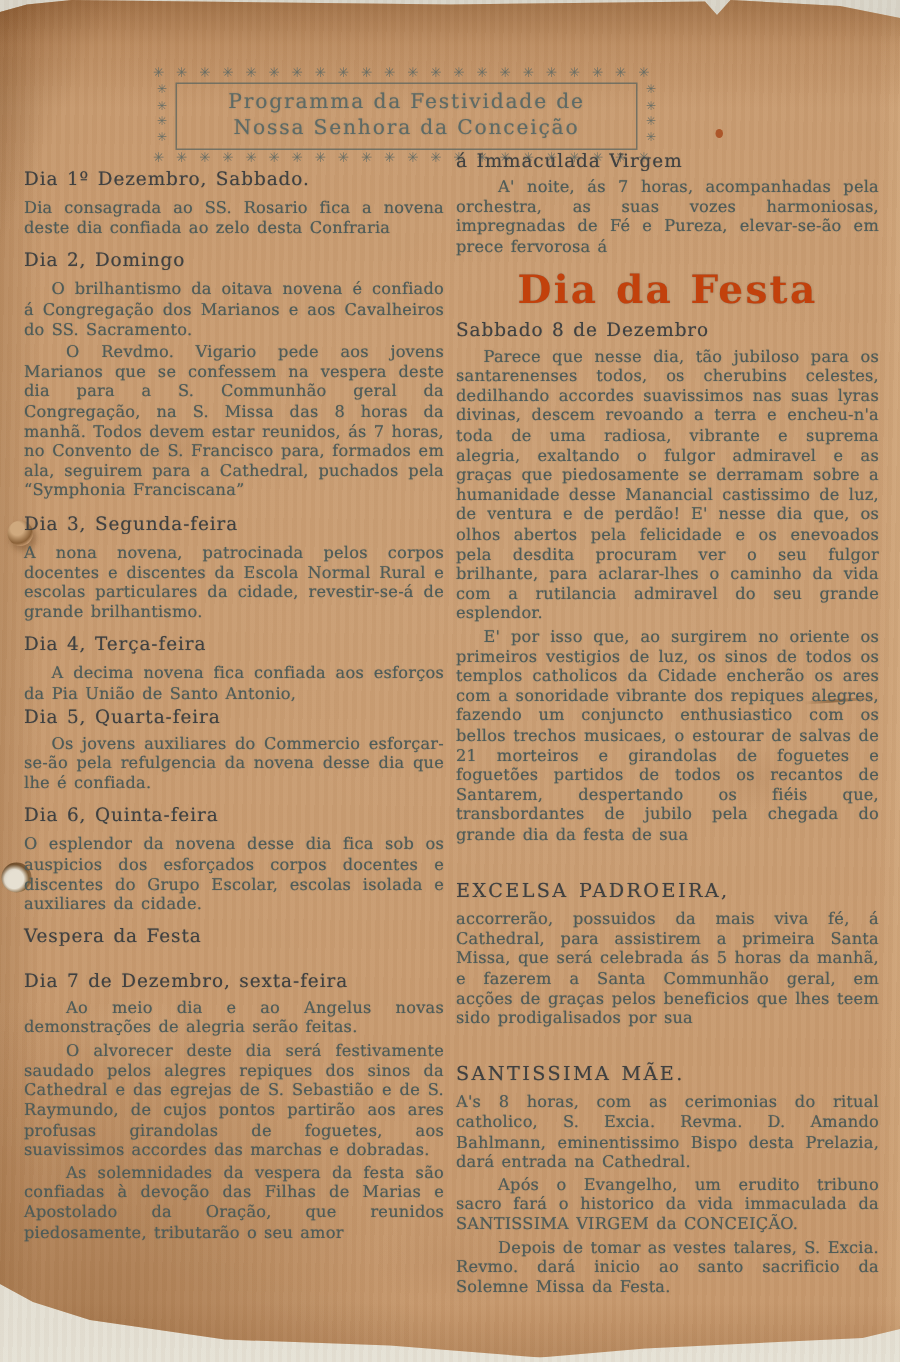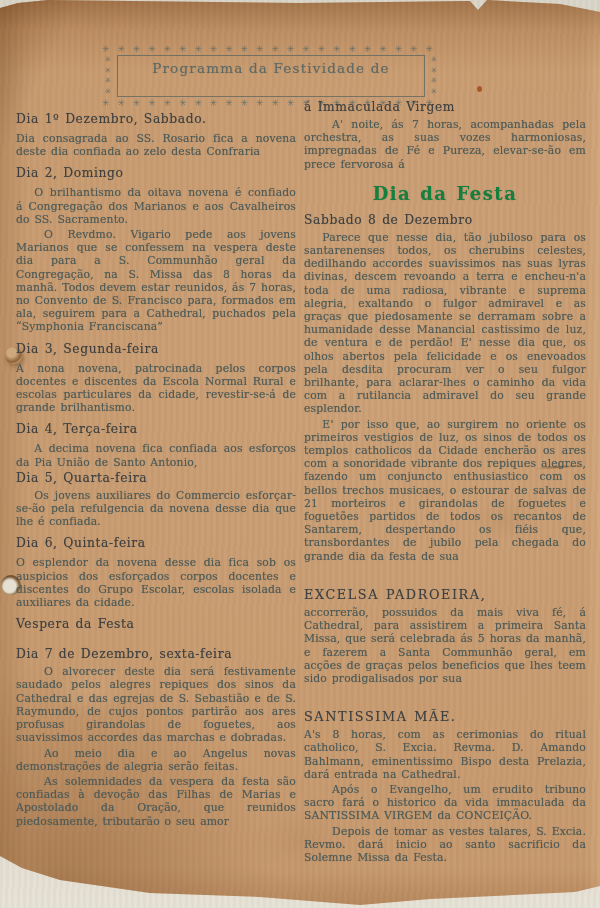--- a/index.html
+++ b/index.html
@@ -52,58 +52,59 @@
     position:absolute;left:102px;top:44px;width:338px;
     color:#5a6763;text-align:center;
   }
   .stars-row{font-family:"DejaVu Sans","Liberation Sans",sans-serif;font-size:9px;
     letter-spacing:2.5px;line-height:10px;white-space:nowrap;overflow:hidden;opacity:.85;}
   .ornament-mid{display:flex;align-items:stretch;justify-content:space-between;margin:1px 0;}
   .stars-col{font-family:"DejaVu Sans","Liberation Sans",sans-serif;font-size:8px;line-height:10.5px;
     white-space:pre-line;width:12px;opacity:.85;}
   .title-box{
     flex:1;margin:0 3px;border:1px solid rgba(90,100,95,.75);
-    padding:4px 2px 5px;display:flex;flex-direction:column;justify-content:space-between;
+    padding:4px 2px 5px;display:flex;flex-direction:column;justify-content:flex-end;
   }
   .title-line{font-size:13.5px;line-height:17px;letter-spacing:1.2px;color:#5d6a66;
     text-shadow:0 0 1px rgba(80,95,90,.5);}
   
   .col{position:absolute;color:#4e5c59;font-size:10.8px;line-height:13.2px;
     text-shadow:0 0 .7px rgba(65,80,78,.55);letter-spacing:.15px;word-spacing:1.2px;}
   .col-left{left:16px;top:104px;width:280px;}
   .col-right{left:304px;top:99px;width:282px;}
   .col p{margin:0 0 2px;text-align:justify;text-indent:1.7em;}
   .p-noindent{text-indent:0 !important;}
   .p-deep{text-indent:2.6em !important;}
   .day-h{font-weight:normal;font-size:12.3px;line-height:14px;
     margin:8px 0 6px;color:#404040;letter-spacing:.6px;}
   .h-tight{margin:1px 0 4px;}
   .h-caps{letter-spacing:1.6px;font-size:12.8px;margin-top:25px;}
-  .h-big{font-weight:bold;text-align:center;font-size:18px;line-height:30px;margin:8px 0 4px;
-    color:#15803d;letter-spacing:1.5px;text-shadow:0 0 1px rgba(60,85,95,.5);}
+  .h-big{font-weight:bold;text-align:center;font-size:26px;line-height:30px;margin:8px 0 4px;
+    color:#c2410c;letter-spacing:1.5px;text-shadow:0 0 1px rgba(60,85,95,.5);}
 </style>
 </head>
 <body>
 
 <div class="paper"></div>
 <div class="texture"></div>
 <div class="hole1"></div>
 <div class="hole2"></div>
 <div class="stain"></div>
 <div class="crease"></div>
 
 <div class="ornament">
   <div class="stars-row">✳ ✳ ✳ ✳ ✳ ✳ ✳ ✳ ✳ ✳ ✳ ✳ ✳ ✳ ✳ ✳ ✳ ✳ ✳ ✳ ✳ ✳ ✳ ✳ ✳ ✳ ✳ ✳</div>
   <div class="ornament-mid">
     <div class="stars-col">✳
 ✳
 ✳
 ✳</div>
     <div class="title-box">
       <div class="title-line">Programma da Festividade de</div>
+      <div class="title-line">Nossa Senhora da Conceição</div>
     </div>
     <div class="stars-col">✳
 ✳
 ✳
 ✳</div>
   </div>
   <div class="stars-row">✳ ✳ ✳ ✳ ✳ ✳ ✳ ✳ ✳ ✳ ✳ ✳ ✳ ✳ ✳ ✳ ✳ ✳ ✳ ✳ ✳ ✳ ✳ ✳ ✳ ✳ ✳ ✳</div>
 </div>
 
 <div class="col col-left">
@@ -115,22 +116,22 @@
   <div class="day-h">Dia 3, Segunda-feira</div>
   <p class="p-noindent">A nona novena, patrocinada pelos corpos docentes e discentes da Escola Normal Rural e escolas particulares da cidade, revestir-se-á de grande brilhantismo.</p>
   <div class="day-h">Dia 4, Terça-feira</div>
   <p>A decima novena fica confiada aos esforços da Pia União de Santo Antonio,</p>
   <div class="day-h h-tight">Dia 5, Quarta-feira</div>
   <p>Os jovens auxiliares do Commercio esforçar-se-ão pela refulgencia da novena desse dia que lhe é confiada.</p>
   <div class="day-h">Dia 6, Quinta-feira</div>
   <p class="p-noindent">O esplendor da novena desse dia fica sob os auspicios dos esforçados corpos docentes e discentes do Grupo Escolar, escolas isolada e auxiliares da cidade.</p>
   <div class="day-h" style="margin-bottom:16px">Vespera da Festa</div>
   <div class="day-h h-tight">Dia 7 de Dezembro, sexta-feira</div>
+  <p class="p-deep">Ao meio dia e ao Angelus novas demonstrações de alegria serão feitas.</p>
   <p class="p-deep">O alvorecer deste dia será festivamente saudado pelos alegres repiques dos sinos da Cathedral e das egrejas de S. Sebastião e de S. Raymundo, de cujos pontos partirão aos ares profusas girandolas de foguetes, aos suavissimos accordes das marchas e dobradas.</p>
-  <p class="p-deep">Ao meio dia e ao Angelus novas demonstrações de alegria serão feitas.</p>
   <p class="p-deep">As solemnidades da vespera da festa são confiadas à devoção das Filhas de Marias e Apostolado da Oração, que reunidos piedosamente, tributarão o seu amor</p>
 </div>
 
 <div class="col col-right">
   <div class="day-h h-tight">á Immaculada Virgem</div>
   <p class="p-deep">A' noite, ás 7 horas, acompanhadas pela orchestra, as suas vozes harmoniosas, impregnadas de Fé e Pureza, elevar-se-ão em prece fervorosa á</p>
   <div class="h-big">Dia da Festa</div>
   <div class="day-h h-tight">Sabbado 8 de Dezembro</div>
   <p>Parece que nesse dia, tão jubiloso para os santarenenses todos, os cherubins celestes, dedilhando accordes suavissimos nas suas lyras divinas, descem revoando a terra e encheu-n'a toda de uma radiosa, vibrante e suprema alegria, exaltando o fulgor admiravel e as graças que piedosamente se derramam sobre a humanidade desse Manancial castissimo de luz, de ventura e de perdão! E' nesse dia que, os olhos abertos pela felicidade e os enevoados pela desdita procuram ver o seu fulgor brilhante, para aclarar-lhes o caminho da vida com a rutilancia admiravel do seu grande esplendor.</p>
   <p>E' por isso que, ao surgirem no oriente os primeiros vestigios de luz, os sinos de todos os templos catholicos da Cidade encherão os ares com a sonoridade vibrante dos repiques alegres, fazendo um conjuncto enthusiastico com os bellos trechos musicaes, o estourar de salvas de 21 morteiros e girandolas de foguetes e foguetões partidos de todos os recantos de Santarem, despertando os fiéis que, transbordantes de jubilo pela chegada do grande dia da festa de sua</p>

